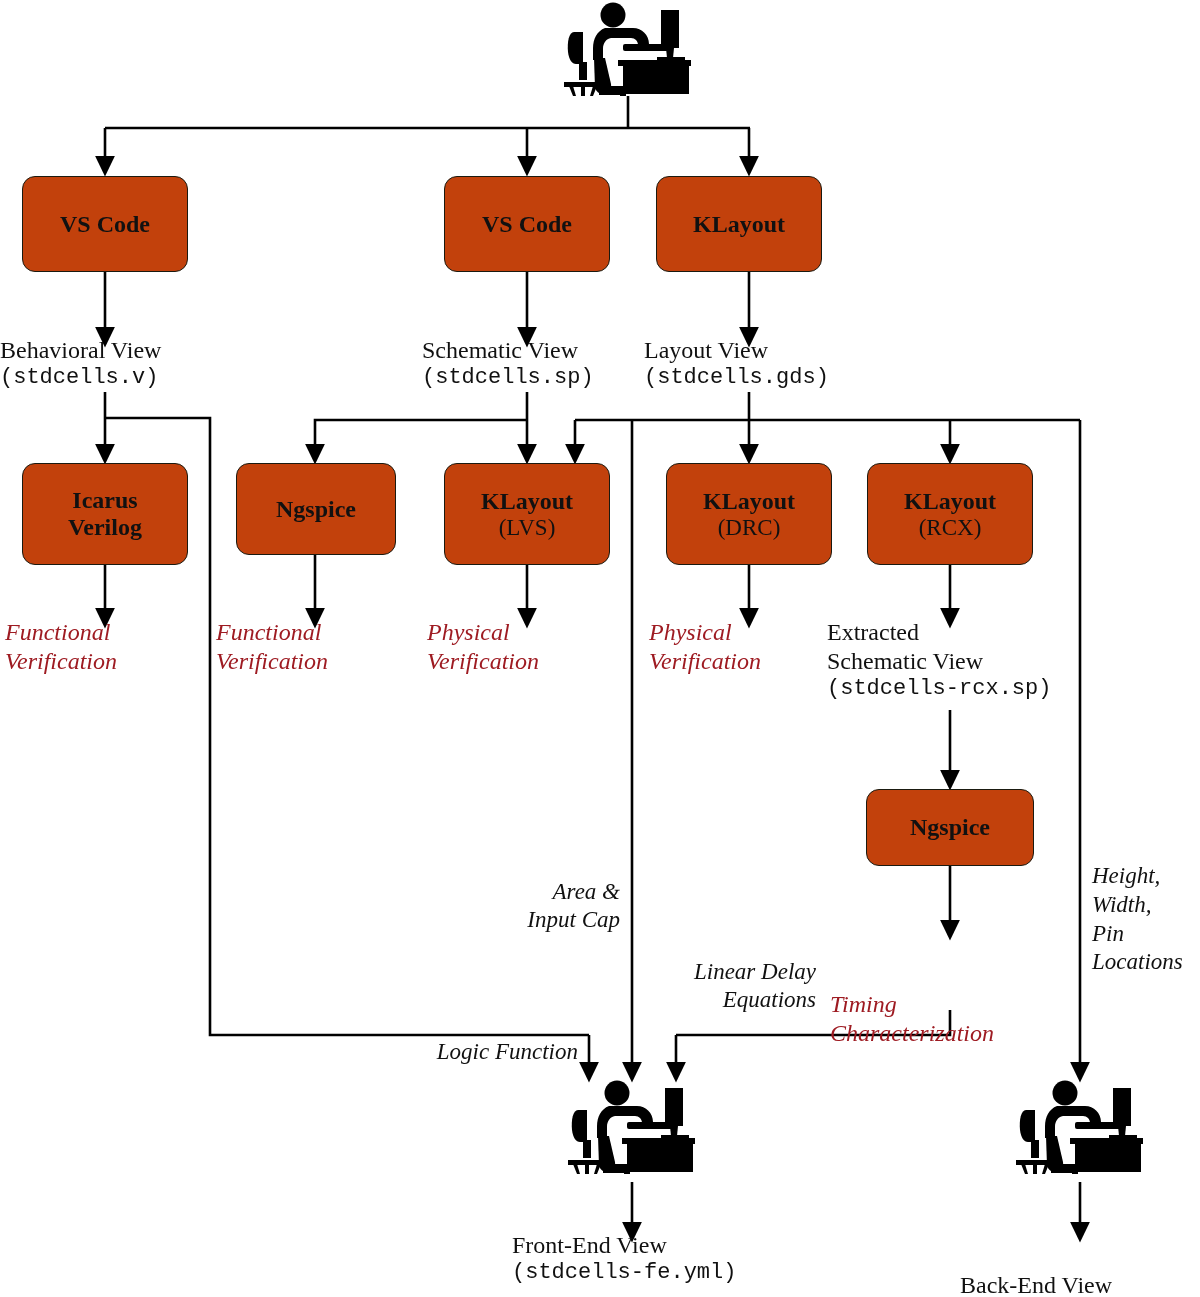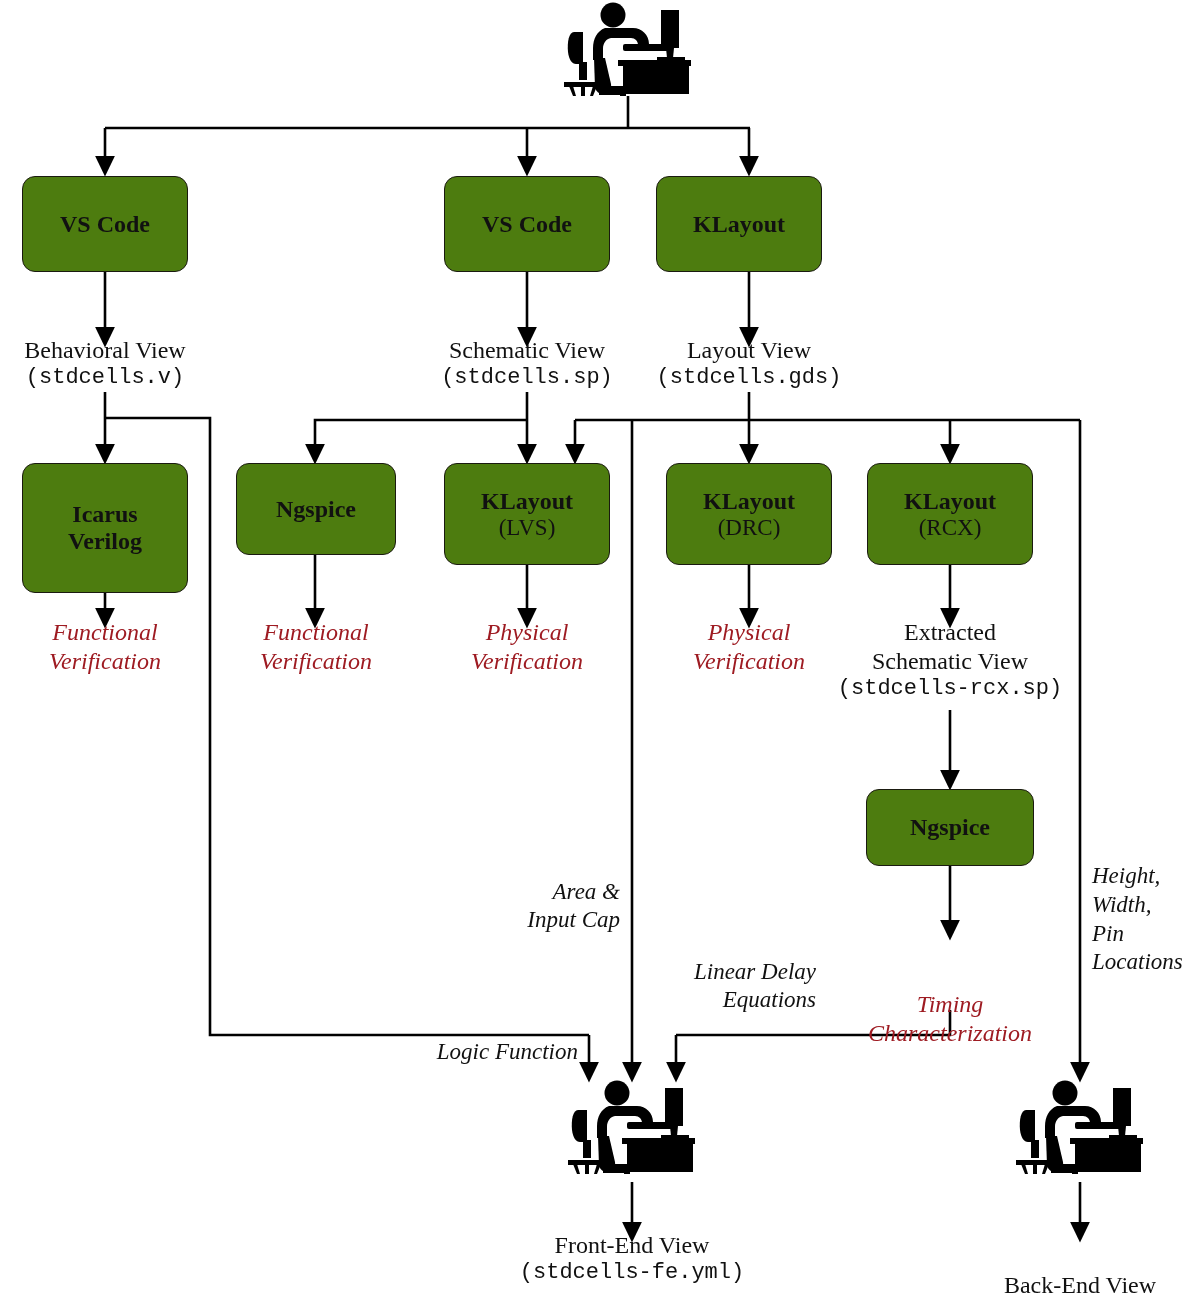--- a/index.html
+++ b/index.html
@@ -2,27 +2,27 @@
 <html><head>
 <meta charset="utf-8">
 <style>
   html,body{margin:0;padding:0;background:#ffffff;}
   body{width:1200px;height:1297px;overflow:hidden;
        font-family:"Liberation Serif","DejaVu Serif",serif;}
   #stage{position:relative;width:1200px;height:1297px;}
   svg#wires{position:absolute;left:0;top:0;width:1200px;height:1297px;}
 
   .node{position:absolute;box-sizing:border-box;
-        background:#4d7c0f;border:1.6px solid #1a1a10;border-radius:13px;
+        background:#c2410c;border:1.6px solid #1a1a10;border-radius:13px;
         display:flex;flex-direction:column;align-items:center;justify-content:center;
         color:#111;line-height:1.12;}
   .node .ttl{font-weight:bold;font-size:24px;}
   .node .sub{font-weight:normal;font-size:23px;}
 
-  .txt{position:absolute;text-align:center;color:#111;font-size:24px;line-height:1.2;
+  .txt{position:absolute;color:#111;font-size:24px;line-height:1.2;
        white-space:nowrap;}
   .txt .mono{font-family:"Liberation Mono","DejaVu Sans Mono",monospace;font-size:22px;}
   .txt.red{color:#9E1B22;font-style:italic;}
   .txt.ital{font-style:italic;font-size:23px;}
   .txt.rt{text-align:right;}
   .txt.lf{text-align:left;}
 
   .desk{position:absolute;}
   .desk svg{display:block;}
 </style>
@@ -157,21 +157,21 @@
   </div>
 
   <div class="node" style="left:444px;top:176px;width:166px;height:96px;">
     <span class="ttl">VS Code</span>
   </div>
 
   <div class="node" style="left:656px;top:176px;width:166px;height:96px;">
     <span class="ttl">KLayout</span>
   </div>
 
-  <div class="node" style="left:22px;top:463px;width:166px;height:130px;">
+  <div class="node" style="left:22px;top:463px;width:166px;height:102px;">
     <span class="ttl">Icarus</span>
     <span class="ttl">Verilog</span>
   </div>
 
   <div class="node" style="left:236px;top:463px;width:160px;height:92px;">
     <span class="ttl">Ngspice</span>
   </div>
 
   <div class="node" style="left:444px;top:463px;width:166px;height:102px;">
     <span class="ttl">KLayout</span>

